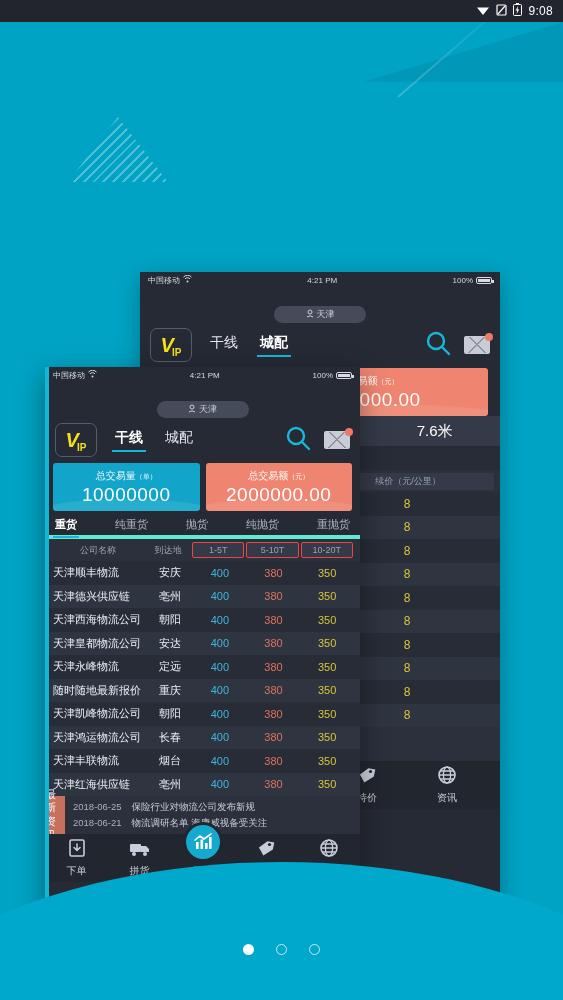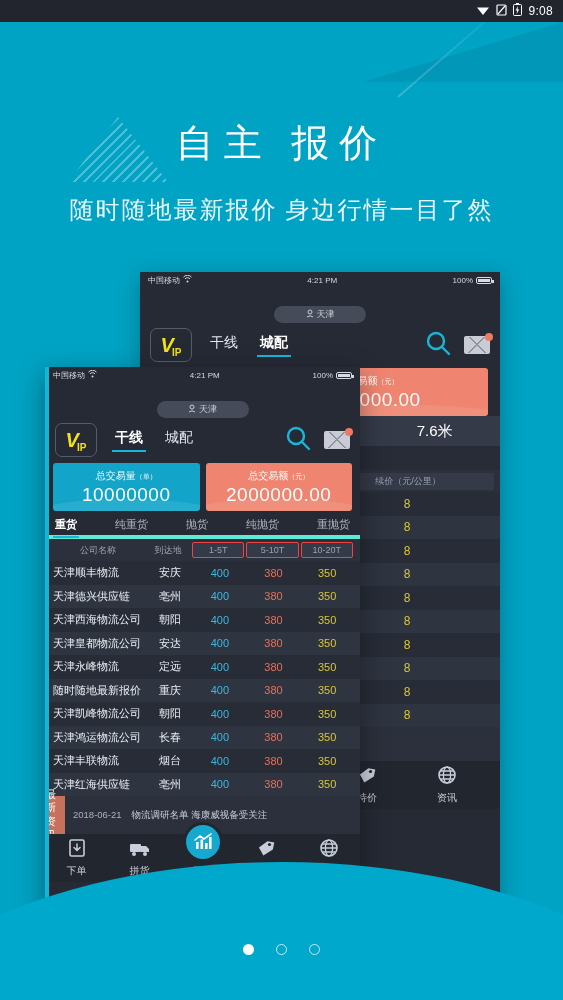--- a/index.html
+++ b/index.html
@@ -190,22 +190,20 @@
     </svg>
   </span>
   <span class="time">9:08</span>
 </div>
 
 <div class="hero">
   <div class="corner-wedge"></div>
   <div class="diag-line"></div>
   <div class="tri-stripes"></div>
 
-  <div class="title">自主 报价</div>
-  <div class="subtitle">随时随地最新报价 身边行情一目了然</div>
 
   <div class="phone phone-back">
     <div class="ios-bar">
 
       <span class="carrier">中国移动</span>
       <span>
         <svg width="9" height="8" viewBox="0 0 9 8">
             <path d="M0.5 2.2 A5 5 0 0 1 8.5 2.2" stroke="#d7dae2" fill="none" stroke-width="1"></path>
             <path d="M2 4 A3 3 0 0 1 7 4" stroke="#d7dae2" fill="none" stroke-width="1"></path>
             <circle cx="4.5" cy="6.6" r="1" fill="#d7dae2"></circle>
@@ -492,20 +490,24 @@
         <div class="td p3">350</div>
       </div>
     </div>
 
     <div class="news">
       <div class="badge">
         <span>最新</span>
         <span>资讯</span>
       </div>
       <div class="items">
+        <div class="item">
+          <span class="dt">2018-06-25</span>
+          <span>保险行业对物流公司发布新规</span>
+        </div>
         <div class="item">
           <span class="dt">2018-06-21</span>
           <span>物流调研名单 海康威视备受关注</span>
         </div>
       </div>
     </div>
 
     <div class="botnav">
       <div class="nitem">
         <span>

